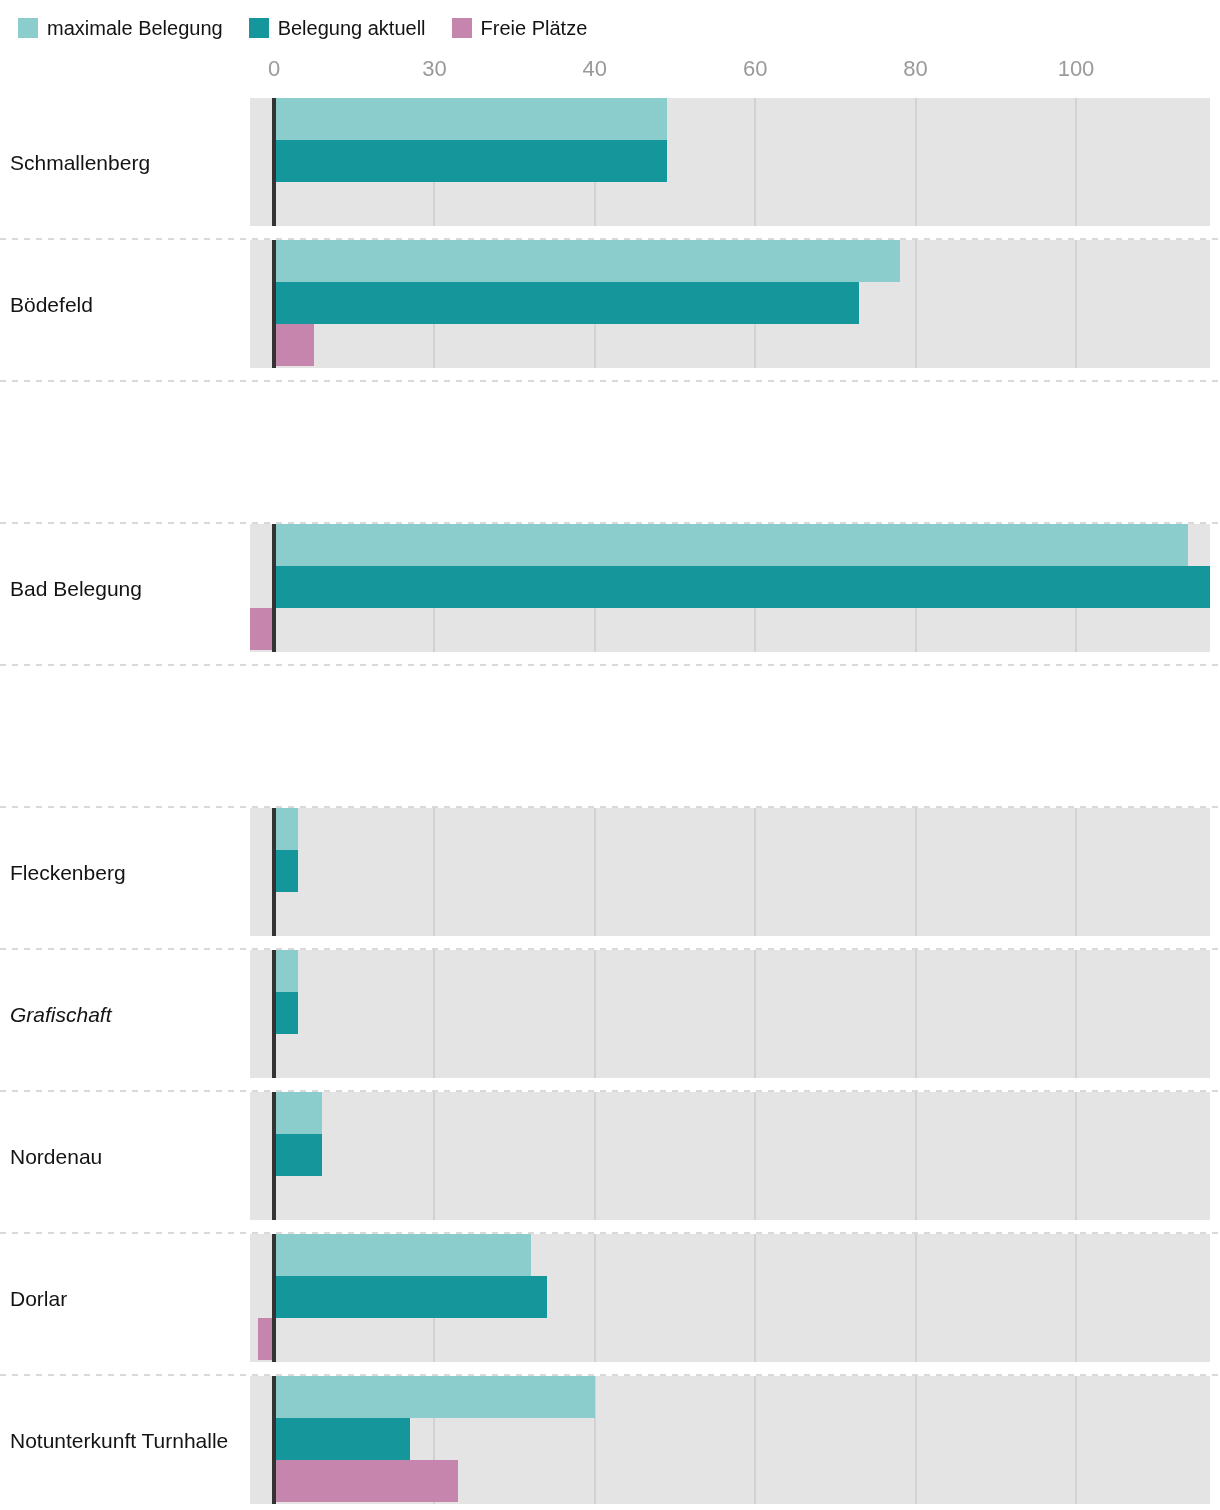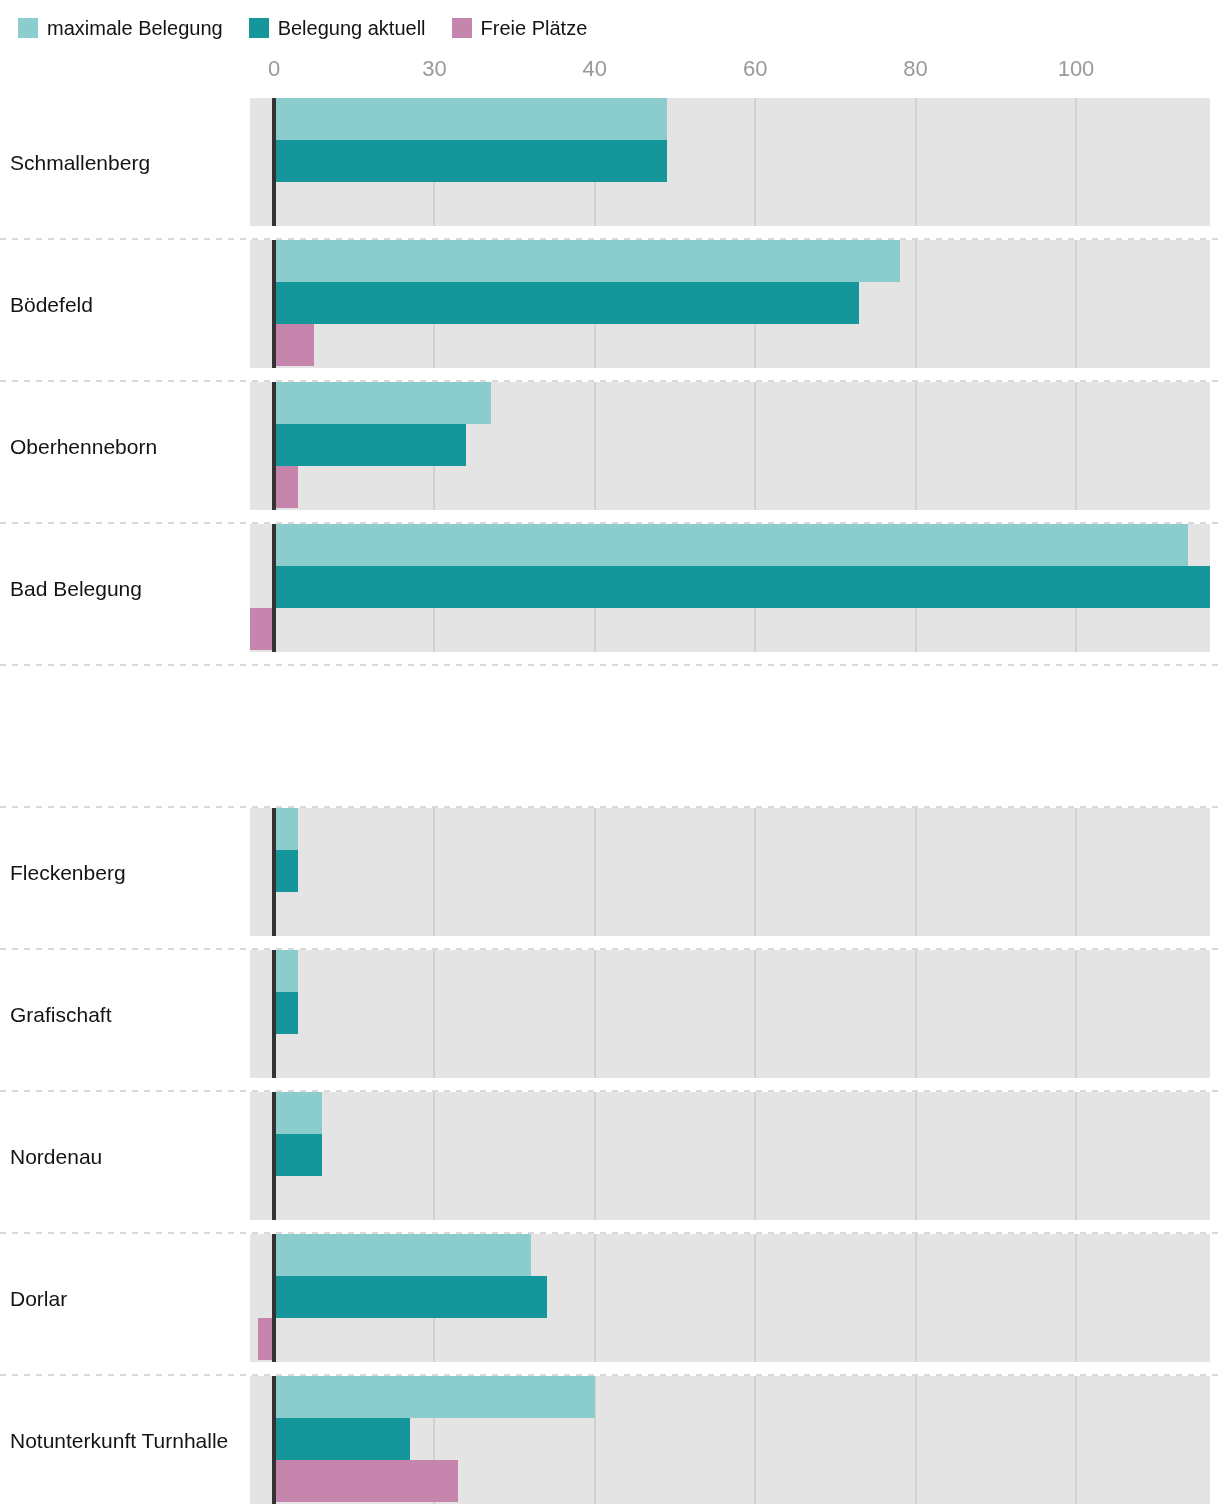--- a/index.html
+++ b/index.html
@@ -161,33 +161,20 @@
         <div class="gridline" style="left: 754.2px; top: 6px; height: 128px;"></div>
         <div class="gridline" style="left: 914.6px; top: 6px; height: 128px;"></div>
         <div class="gridline" style="left: 1075px; top: 6px; height: 128px;"></div>
         <div class="bar" style="background: rgb(139, 205, 205); height: 42px; top: 6px; left: 274px; width: 625.56px;"></div>
         <div class="bar" style="background: rgb(20, 150, 154); height: 42px; top: 48px; left: 274px; width: 585.46px;"></div>
         <div class="bar" style="background: rgb(197, 133, 173); height: 42px; top: 90px; left: 274px; width: 40.1px;"></div>
         <div class="zeroline" style="top: 6px; height: 128px;"></div>
         <div class="row-label" style="top: 70px;">Bödefeld</div>
       </div>
       <div class="sep" style="top: 288px;"></div>
-      <div class="row" style="top: 284px; height: 142px;">
-        <div class="band" style="top: 6px; height: 128px;"></div>
-        <div class="gridline" style="left: 433.4px; top: 6px; height: 128px;"></div>
-        <div class="gridline" style="left: 593.8px; top: 6px; height: 128px;"></div>
-        <div class="gridline" style="left: 754.2px; top: 6px; height: 128px;"></div>
-        <div class="gridline" style="left: 914.6px; top: 6px; height: 128px;"></div>
-        <div class="gridline" style="left: 1075px; top: 6px; height: 128px;"></div>
-        <div class="bar" style="background: rgb(139, 205, 205); height: 42px; top: 6px; left: 274px; width: 216.54px;"></div>
-        <div class="bar" style="background: rgb(20, 150, 154); height: 42px; top: 48px; left: 274px; width: 192.48px;"></div>
-        <div class="bar" style="background: rgb(197, 133, 173); height: 42px; top: 90px; left: 274px; width: 24.06px;"></div>
-        <div class="zeroline" style="top: 6px; height: 128px;"></div>
-        <div class="row-label" style="top: 70px;">Oberhenneborn</div>
-      </div>
       <div class="sep" style="top: 430px;"></div>
       <div class="row" style="top: 426px; height: 142px;">
         <div class="band" style="top: 6px; height: 128px;"></div>
         <div class="gridline" style="left: 433.4px; top: 6px; height: 128px;"></div>
         <div class="gridline" style="left: 593.8px; top: 6px; height: 128px;"></div>
         <div class="gridline" style="left: 754.2px; top: 6px; height: 128px;"></div>
         <div class="gridline" style="left: 914.6px; top: 6px; height: 128px;"></div>
         <div class="gridline" style="left: 1075px; top: 6px; height: 128px;"></div>
         <div class="bar" style="background: rgb(139, 205, 205); height: 42px; top: 6px; left: 274px; width: 914.28px;"></div>
         <div class="bar" style="background: rgb(20, 150, 154); height: 42px; top: 48px; left: 274px; width: 936px;"></div>
@@ -213,21 +200,21 @@
       <div class="row" style="top: 852px; height: 142px;">
         <div class="band" style="top: 6px; height: 128px;"></div>
         <div class="gridline" style="left: 433.4px; top: 6px; height: 128px;"></div>
         <div class="gridline" style="left: 593.8px; top: 6px; height: 128px;"></div>
         <div class="gridline" style="left: 754.2px; top: 6px; height: 128px;"></div>
         <div class="gridline" style="left: 914.6px; top: 6px; height: 128px;"></div>
         <div class="gridline" style="left: 1075px; top: 6px; height: 128px;"></div>
         <div class="bar" style="background: rgb(139, 205, 205); height: 42px; top: 6px; left: 274px; width: 24.06px;"></div>
         <div class="bar" style="background: rgb(20, 150, 154); height: 42px; top: 48px; left: 274px; width: 24.06px;"></div>
         <div class="zeroline" style="top: 6px; height: 128px;"></div>
-        <div class="row-label" style="top: 70px;">Grafischaft</div>
+        <div class="row-label" style="top: 70px; font-style: italic;">Grafischaft</div>
       </div>
       <div class="sep" style="top: 998px;"></div>
       <div class="row" style="top: 994px; height: 142px;">
         <div class="band" style="top: 6px; height: 128px;"></div>
         <div class="gridline" style="left: 433.4px; top: 6px; height: 128px;"></div>
         <div class="gridline" style="left: 593.8px; top: 6px; height: 128px;"></div>
         <div class="gridline" style="left: 754.2px; top: 6px; height: 128px;"></div>
         <div class="gridline" style="left: 914.6px; top: 6px; height: 128px;"></div>
         <div class="gridline" style="left: 1075px; top: 6px; height: 128px;"></div>
         <div class="bar" style="background: rgb(139, 205, 205); height: 42px; top: 6px; left: 274px; width: 48.12px;"></div>

